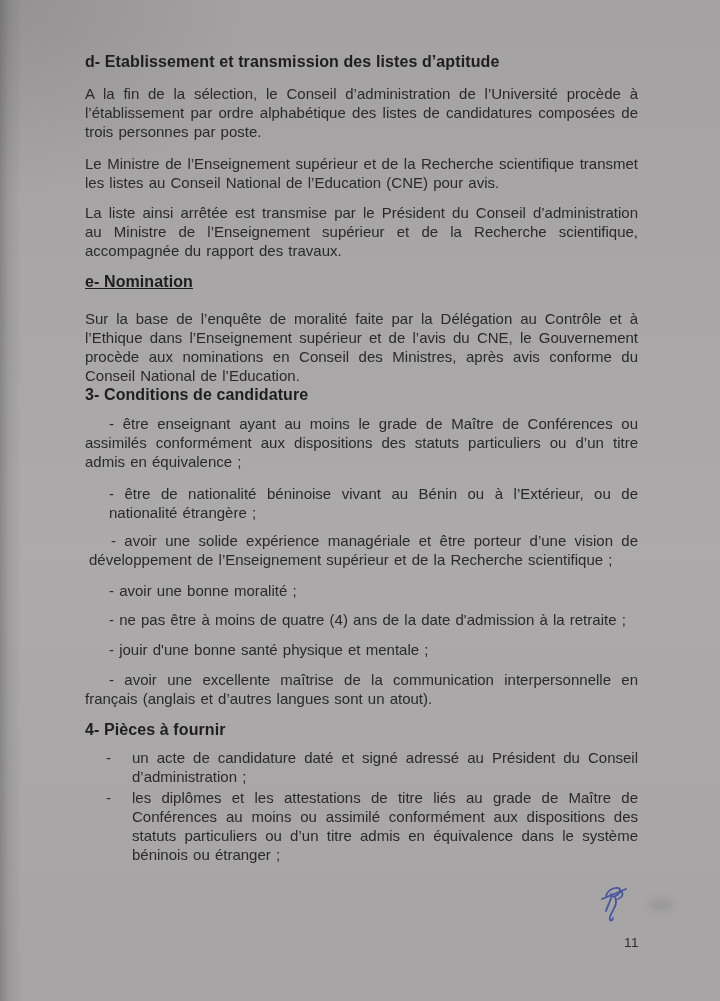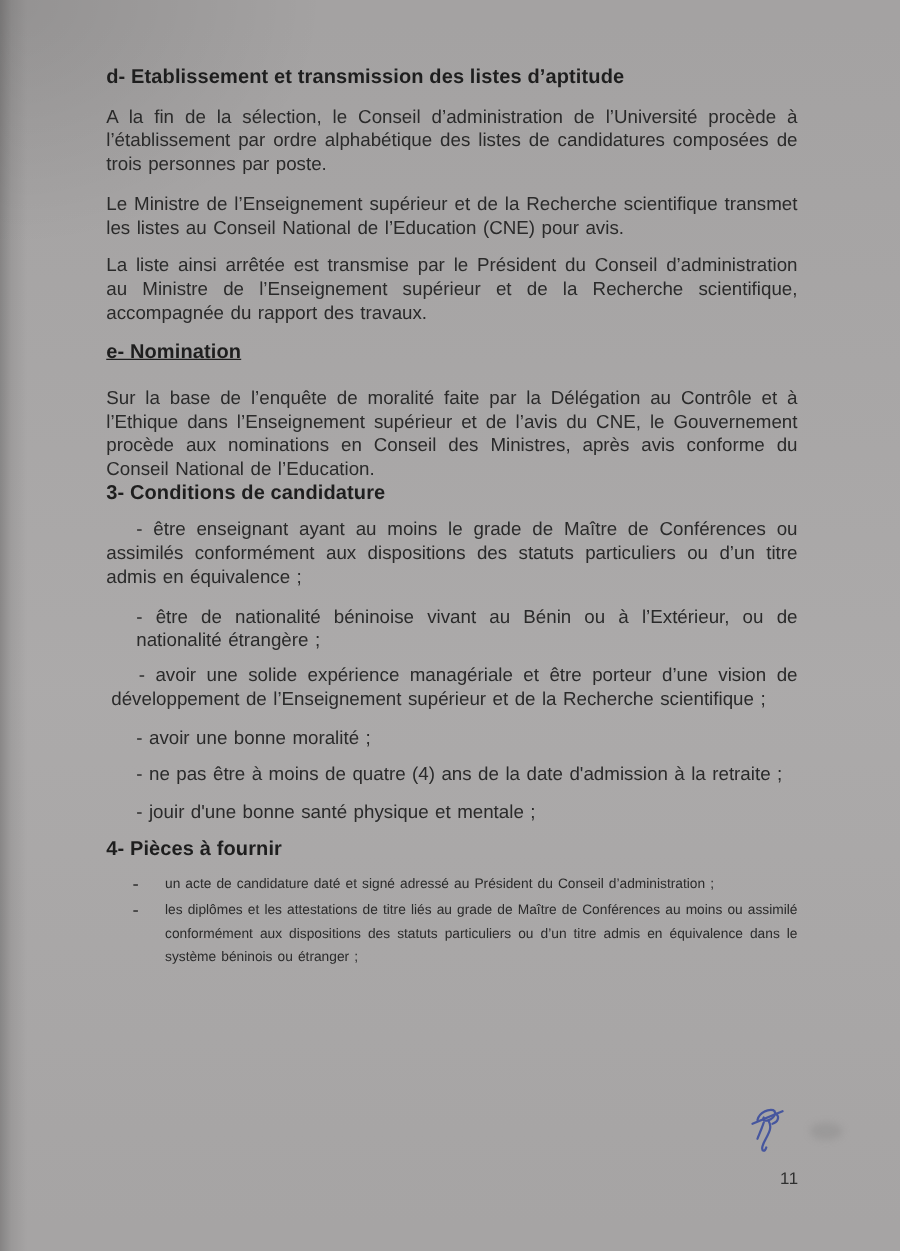--- a/index.html
+++ b/index.html
@@ -43,21 +43,21 @@
   .mb11{margin-bottom:11px;}
   .mb12{margin-bottom:12px;}
   .mb13{margin-bottom:13px;}
   .mb14{}
   .piece{position:relative;margin-left:47px;}
   .piece .dash{
     position:absolute;left:-26px;top:0;
     font-size:15px;line-height:19px;color:#2a2a2a;
   }
   .piece .ptext{
-    display:block;font-size:11px;line-height:19px;
+    display:block;font-size:15px;line-height:19px;
     text-align:justify;color:#2a2a2a;word-spacing:1px;
   }
   .signature{
     position:absolute;left:597px;top:884px;
     width:38px;height:48px;
   }
   .smudge{
     position:absolute;left:648px;top:898px;width:26px;height:14px;
     background:rgba(120,118,120,0.25);border-radius:50%;
     filter:blur(3px);
@@ -82,20 +82,21 @@
     <h2 class="hd mb7">e- Nomination</h2>
     <p class="body mb14">Sur la base de l’enquête de moralité faite par la Délégation au Contrôle et à l’Ethique dans l’Enseignement supérieur et de l’avis du CNE, le Gouvernement procède aux nominations en Conseil des Ministres, après avis conforme du Conseil National de l’Education.</p>
 
     <h2 class="hd mb9">3- Conditions de candidature</h2>
     <p class="body ind mb13">- être enseignant ayant au moins le grade de Maître de Conférences ou assimilés conformément aux dispositions des statuts particuliers ou d’un titre admis en équivalence ;</p>
     <p class="body blk mb9">- être de nationalité béninoise vivant au Bénin ou à l’Extérieur, ou de nationalité étrangère ;</p>
     <p class="body ind4 mb12">- avoir une solide expérience managériale et être porteur d’une vision de développement de l’Enseignement supérieur et de la Recherche scientifique ;</p>
     <p class="body blk mb10">- avoir une bonne moralité ;</p>
     <p class="body blk mb11">- ne pas être à moins de quatre (4) ans de la date d'admission à la retraite ;</p>
     <p class="body ind mb11">- jouir d'une bonne santé physique et mentale ;</p>
+    <p class="body ind mb12">- avoir une excellente maîtrise de la communication interpersonnelle en français (anglais et d’autres langues sont un atout).</p>
 
     <h2 class="hd mb8">4- Pièces à fournir</h2>
 
     <div class="piece mb2">
       <span class="dash">-</span>
       <span class="ptext">un acte de candidature daté et signé adressé au Président du Conseil d’administration ;</span>
     </div>
     <div class="piece">
       <span class="dash">-</span>
       <span class="ptext">les diplômes et les attestations de titre liés au grade de Maître de Conférences au moins ou assimilé conformément aux dispositions des statuts particuliers ou d’un titre admis en équivalence dans le système béninois ou étranger ;</span>

